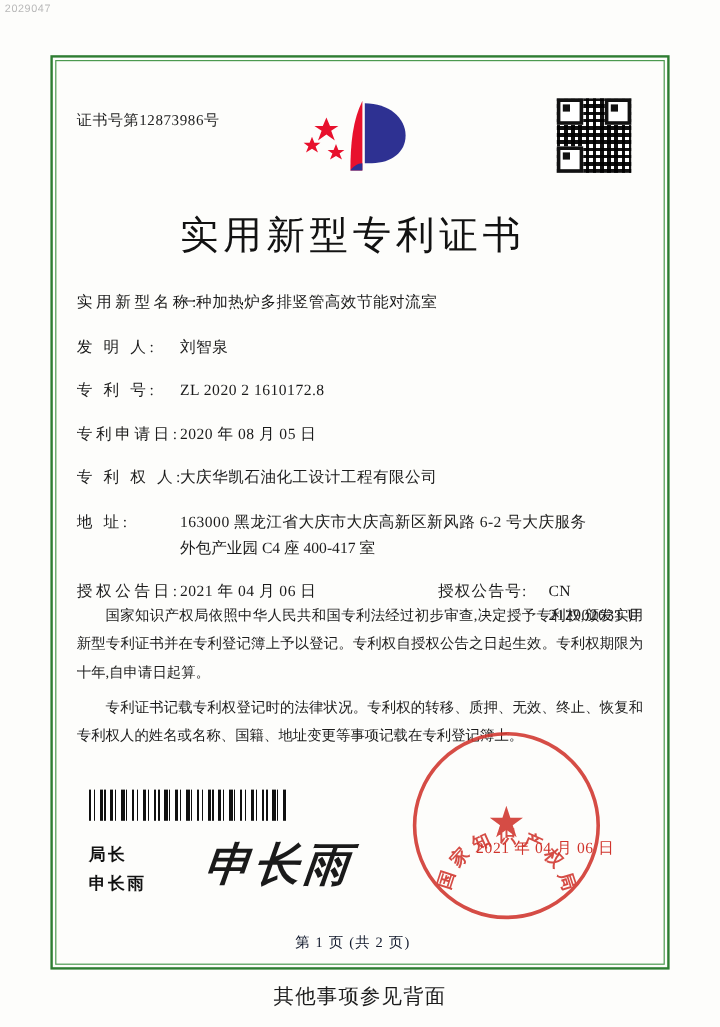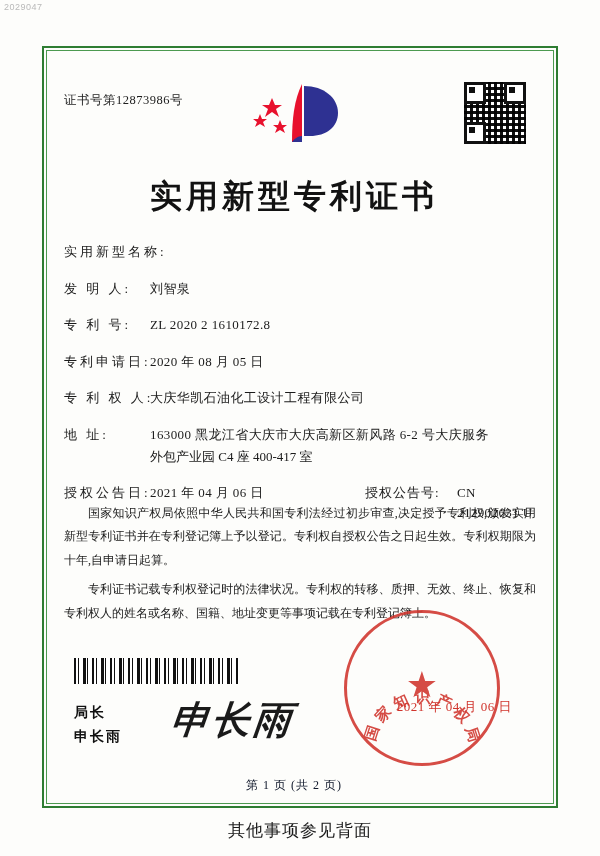--- a/index.html
+++ b/index.html
@@ -111,21 +111,21 @@
   .qr .c3 { left: 0; bottom: 0; }
 
   
   .main-title {
     position: absolute;
     left: 0;
     right: 0;
     top: 125px;
     text-align: center;
     font-size: 32px;
-    font-weight: bold;
+    font-weight: normal;
     letter-spacing: 4px;
     color: #121212;
     font-family: "DejaVu Sans", "Liberation Sans", sans-serif;
   }
 
   
   .fields {
     position: absolute;
     left: 18px;
     top: 192px;
@@ -348,20 +348,21 @@
           <i></i>
         </div>
     </div>
 
     <div class="main-title">实用新型专利证书</div>
 
     <div class="fields">
 
       <div class="field-row">
         <div class="field-label">实用新型名称:</div>
+        <div class="field-value">一种加热炉多排竖管高效节能对流室</div>
       </div>
 
       <div class="field-row">
         <div class="field-label">发 明 人:</div>
         <div class="field-value">刘智泉</div>
       </div>
 
       <div class="field-row">
         <div class="field-label">专 利 号:</div>
         <div class="field-value">ZL 2020 2 1610172.8</div>

